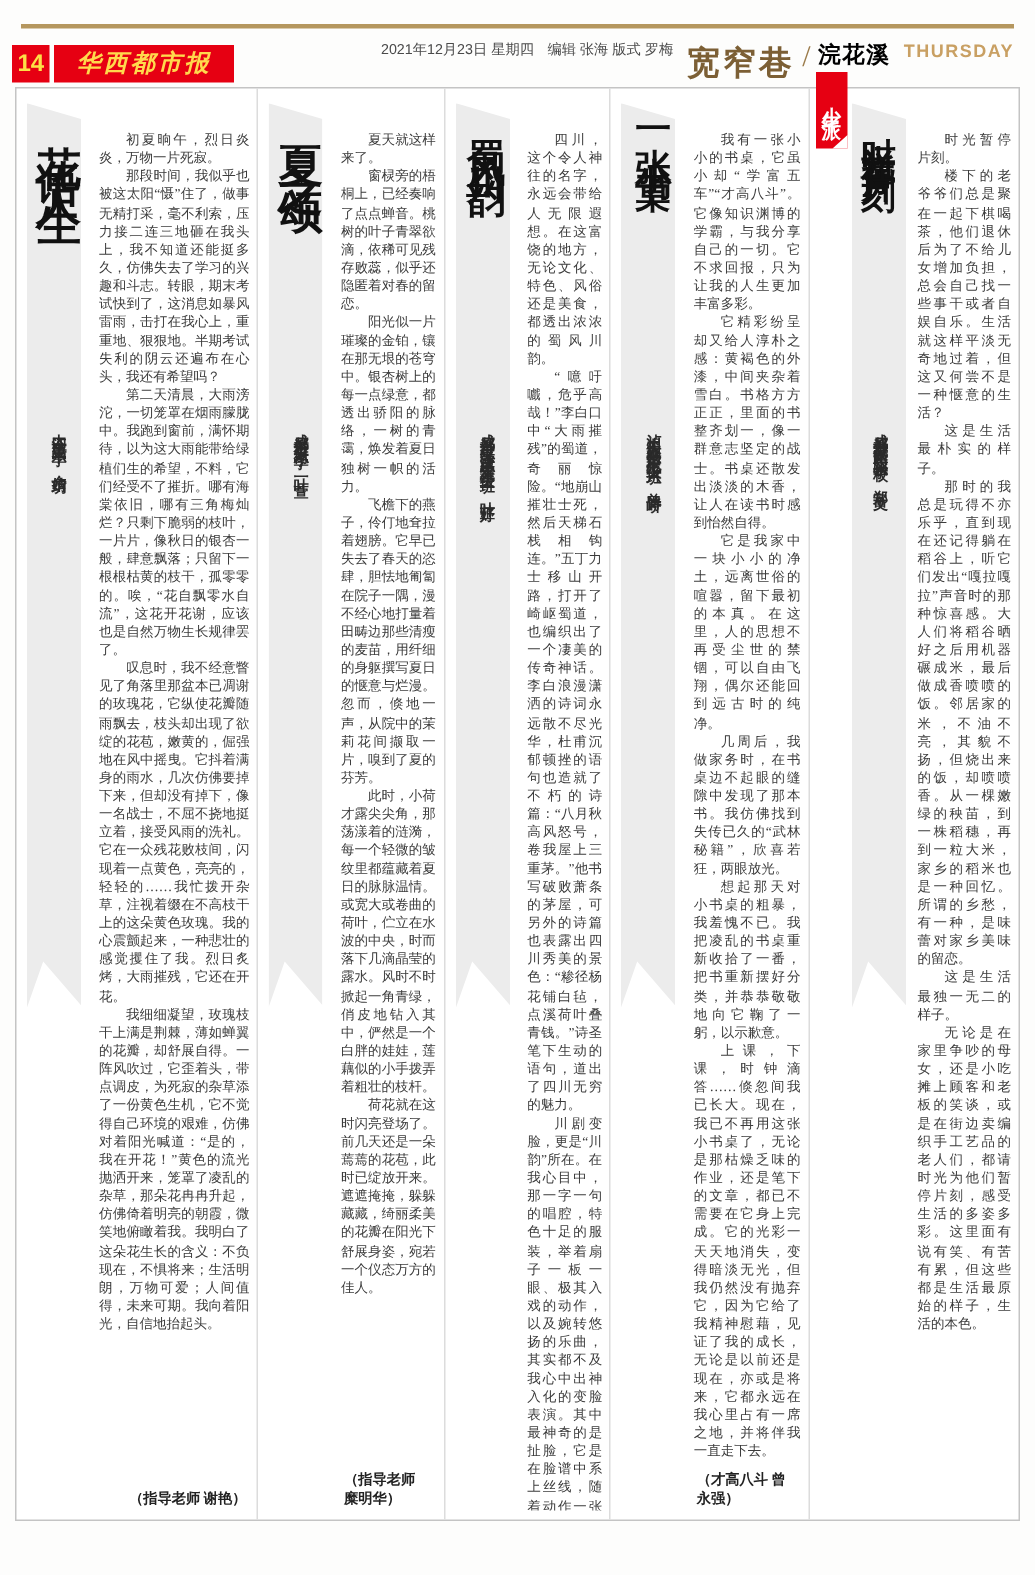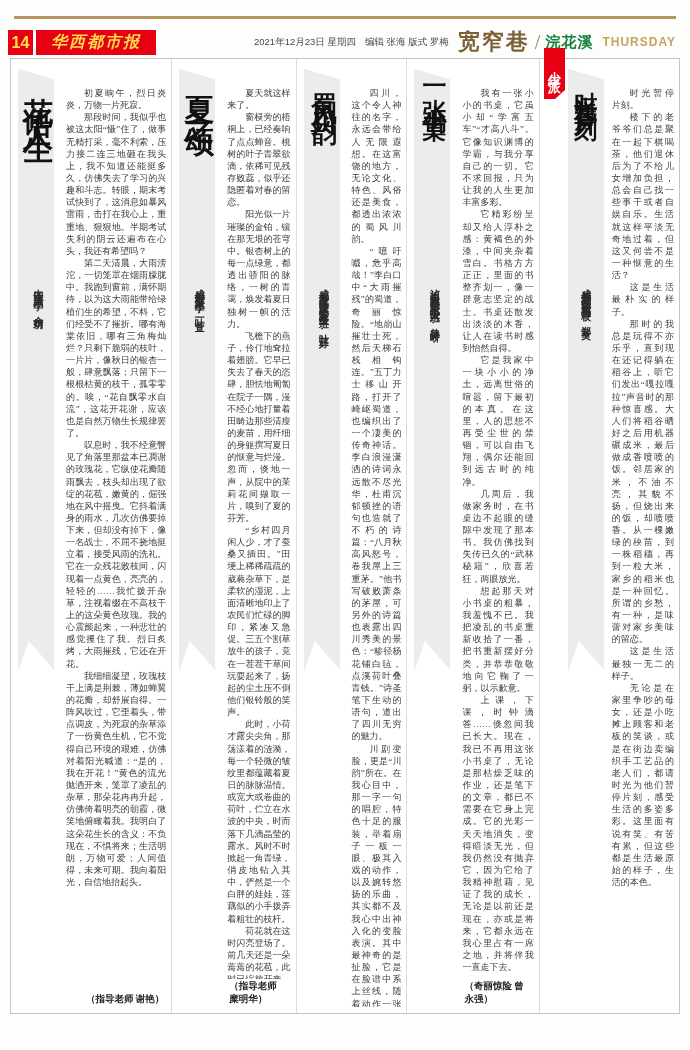--- a/index.html
+++ b/index.html
@@ -13,25 +13,25 @@
   .pageno{
     position:absolute;left:0;top:3px;width:25px;height:25px;background:#e60012;color:#fde047;
     font-weight:bold;font-size:16px;display:flex;align-items:center;justify-content:center;
     font-family:"Liberation Sans",sans-serif;
   }
   .masthead{
     position:absolute;left:28px;top:3px;width:120px;height:25px;background:#e60012;color:#ffd94d;
     display:flex;align-items:center;justify-content:center;font-size:16px;font-weight:bold;
     font-style:italic;letter-spacing:2px;white-space:nowrap;overflow:hidden;text-align:right;
   }
-  .header-right{position:absolute;right:0;top:0;height:30px;display:flex;align-items:center;gap:9px;}
+  .header-right{position:absolute;right:0;top:0;height:30px;display:flex;align-items:flex-start;gap:9px;}
   .dateline,.editors{font-size:9.5px;color:#4a4a4a;font-family:"Liberation Sans",sans-serif;}
   .section-title{font-size:22px;font-weight:bold;color:#7c5f35;letter-spacing:2px;}
   .slash{font-size:20px;color:#9b7b4a;font-weight:normal;margin:0 -4px;}
-  .section-sub{font-size:15px;font-weight:900;color:#15803d;letter-spacing:1px;}
+  .section-sub{font-size:15px;font-weight:900;color:#000000;letter-spacing:1px;}
   .section-day{font-size:12px;font-weight:bold;color:#c9a063;font-family:"Liberation Sans",sans-serif;letter-spacing:1px;}
   
   .content{
     position:absolute;top:58px;left:10px;right:10px;bottom:36px;
     border:1px solid #c4c4c4;background:#fff;display:flex;
   }
   .article{position:relative;display:flex;box-sizing:border-box;padding:6px 3px 6px 5px;}
   .article + .article{border-left:1px solid #dcdcdc;}
   .article:nth-child(1){width:24%;}
   .article:nth-child(2){width:18.6%;}
@@ -117,21 +117,20 @@
 
     <div class="rail">
       <div class="title">夏之颂</div>
       <div class="byline">成都市石笋街小学 叶一萱</div>
     </div>
     <div class="body">
       <p>夏天就这样来了。</p>
         <p>窗棂旁的梧桐上，已经奏响了点点蝉音。桃树的叶子青翠欲滴，依稀可见残存败蕊，似乎还隐匿着对春的留恋。</p>
         <p>阳光似一片璀璨的金铂，镶在那无垠的苍穹中。银杏树上的每一点绿意，都透出骄阳的脉络，一树的青霭，焕发着夏日独树一帜的活力。</p>
         <p>飞檐下的燕子，伶仃地耷拉着翅膀。它早已失去了春天的恣肆，胆怯地匍匐在院子一隅，漫不经心地打量着田畴边那些清瘦的麦苗，用纤细的身躯撰写夏日的惬意与烂漫。忽而，倏地一声，从院中的茉莉花间撷取一片，嗅到了夏的芬芳。</p>
-        <p>“乡村四月闲人少，才了蚕桑又插田。”田埂上稀稀疏疏的葳蕤杂草下，是柔软的湿泥，上面清晰地印上了农民们忙碌的脚印，紧凑又急促。三五个割草放牛的孩子，竟在一茬茬干草间玩耍起来了，扬起的尘土压不倒他们银铃般的笑声。</p>
         <p>此时，小荷才露尖尖角，那荡漾着的涟漪，每一个轻微的皱纹里都蕴藏着夏日的脉脉温情。或宽大或卷曲的荷叶，伫立在水波的中央，时而落下几滴晶莹的露水。风时不时掀起一角青绿，俏皮地钻入其中，俨然是一个白胖的娃娃，莲藕似的小手拨弄着粗壮的枝杆。</p>
         <p>荷花就在这时闪亮登场了。前几天还是一朵蔫蔫的花苞，此时已绽放开来。遮遮掩掩，躲躲藏藏，绮丽柔美的花瓣在阳光下舒展身姿，宛若一个仪态万方的佳人。</p>
         <div class="credit">（指导老师 糜明华）</div>
     </div>
   </section>
 
   <section class="article">
 
     <div class="rail">
       <div class="title">蜀风川韵</div>
@@ -150,21 +149,21 @@
       <div class="title">一张小书桌</div>
       <div class="byline">泸州天立春雨学校七年级六班 曾诗峤</div>
     </div>
     <div class="body">
       <p>我有一张小小的书桌，它虽小却“学富五车”“才高八斗”。它像知识渊博的学霸，与我分享自己的一切。它不求回报，只为让我的人生更加丰富多彩。</p>
         <p>它精彩纷呈却又给人淳朴之感：黄褐色的外漆，中间夹杂着雪白。书格方方正正，里面的书整齐划一，像一群意志坚定的战士。书桌还散发出淡淡的木香，让人在读书时感到怡然自得。</p>
         <p>它是我家中一块小小的净土，远离世俗的喧嚣，留下最初的本真。在这里，人的思想不再受尘世的禁锢，可以自由飞翔，偶尔还能回到远古时的纯净。</p>
         <p>几周后，我做家务时，在书桌边不起眼的缝隙中发现了那本书。我仿佛找到失传已久的“武林秘籍”，欣喜若狂，两眼放光。</p>
         <p>想起那天对小书桌的粗暴，我羞愧不已。我把凌乱的书桌重新收拾了一番，把书重新摆好分类，并恭恭敬敬地向它鞠了一躬，以示歉意。</p>
         <p>上课，下课，时钟滴答……倏忽间我已长大。现在，我已不再用这张小书桌了，无论是那枯燥乏味的作业，还是笔下的文章，都已不需要在它身上完成。它的光彩一天天地消失，变得暗淡无光，但我仍然没有抛弃它，因为它给了我精神慰藉，见证了我的成长，无论是以前还是现在，亦或是将来，它都永远在我心里占有一席之地，并将伴我一直走下去。</p>
-        <div class="credit">（奇丽惊险 曾永强）</div>
+        <div class="credit">（才高八斗 曾永强）</div>
     </div>
   </section>
 
   <section class="article has-badge">
     <div class="badge">少年派</div>
     <div class="rail">
       <div class="title">时光暂停片刻</div>
       <div class="byline">成都市武侯区西川实验学校 郑富文</div>
     </div>
     <div class="body">

